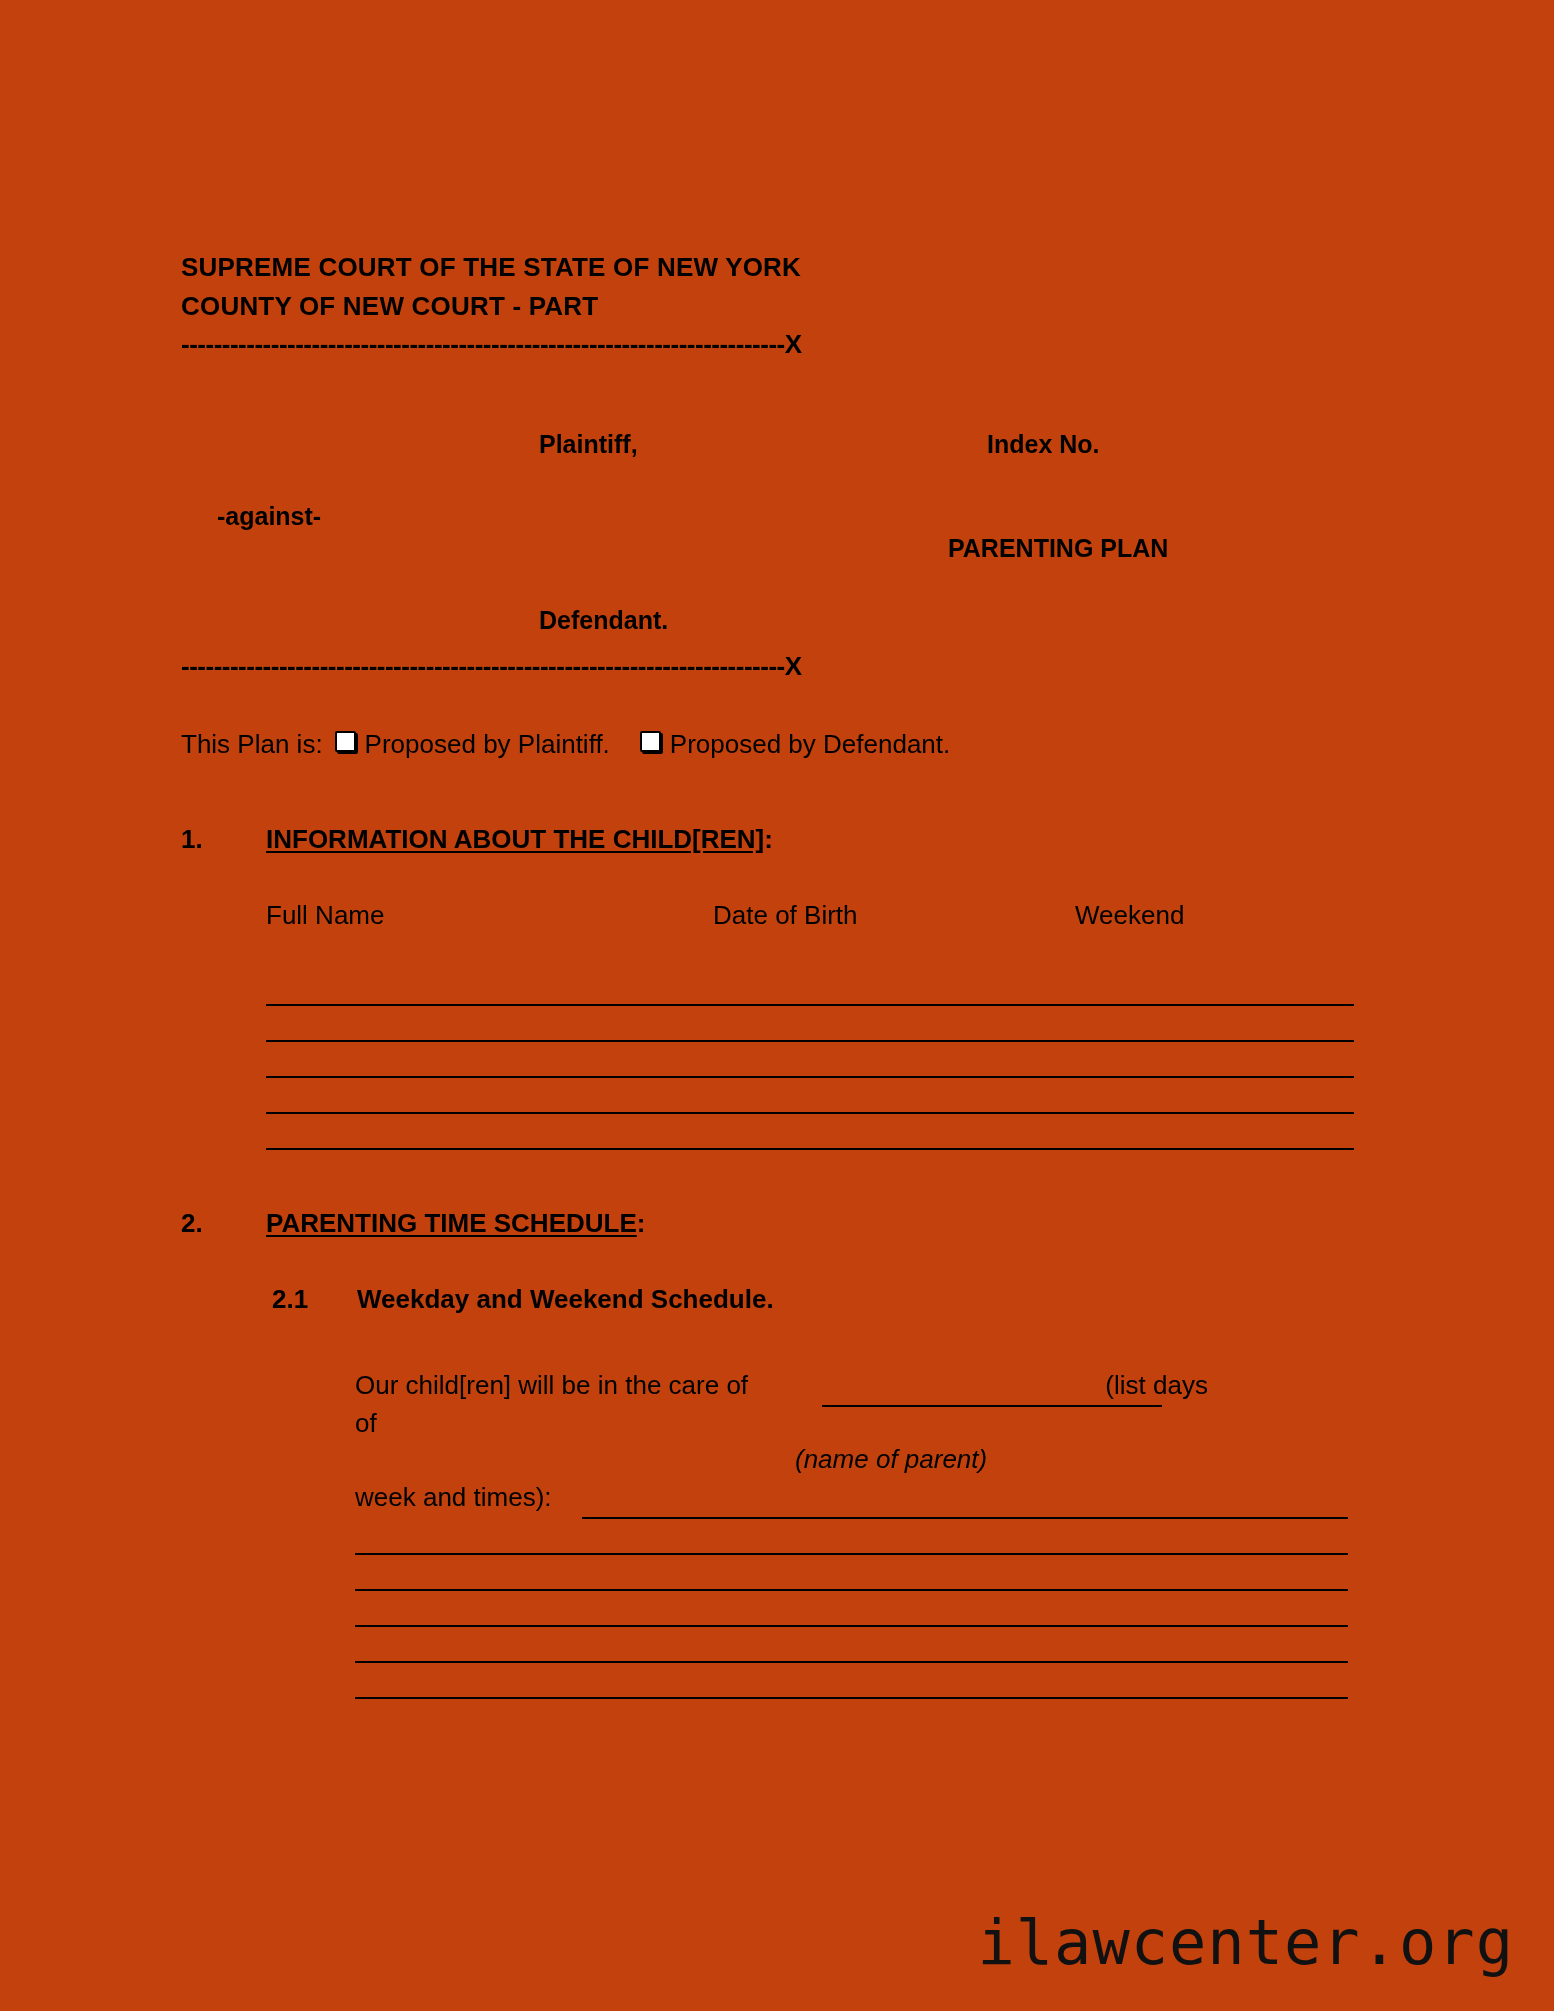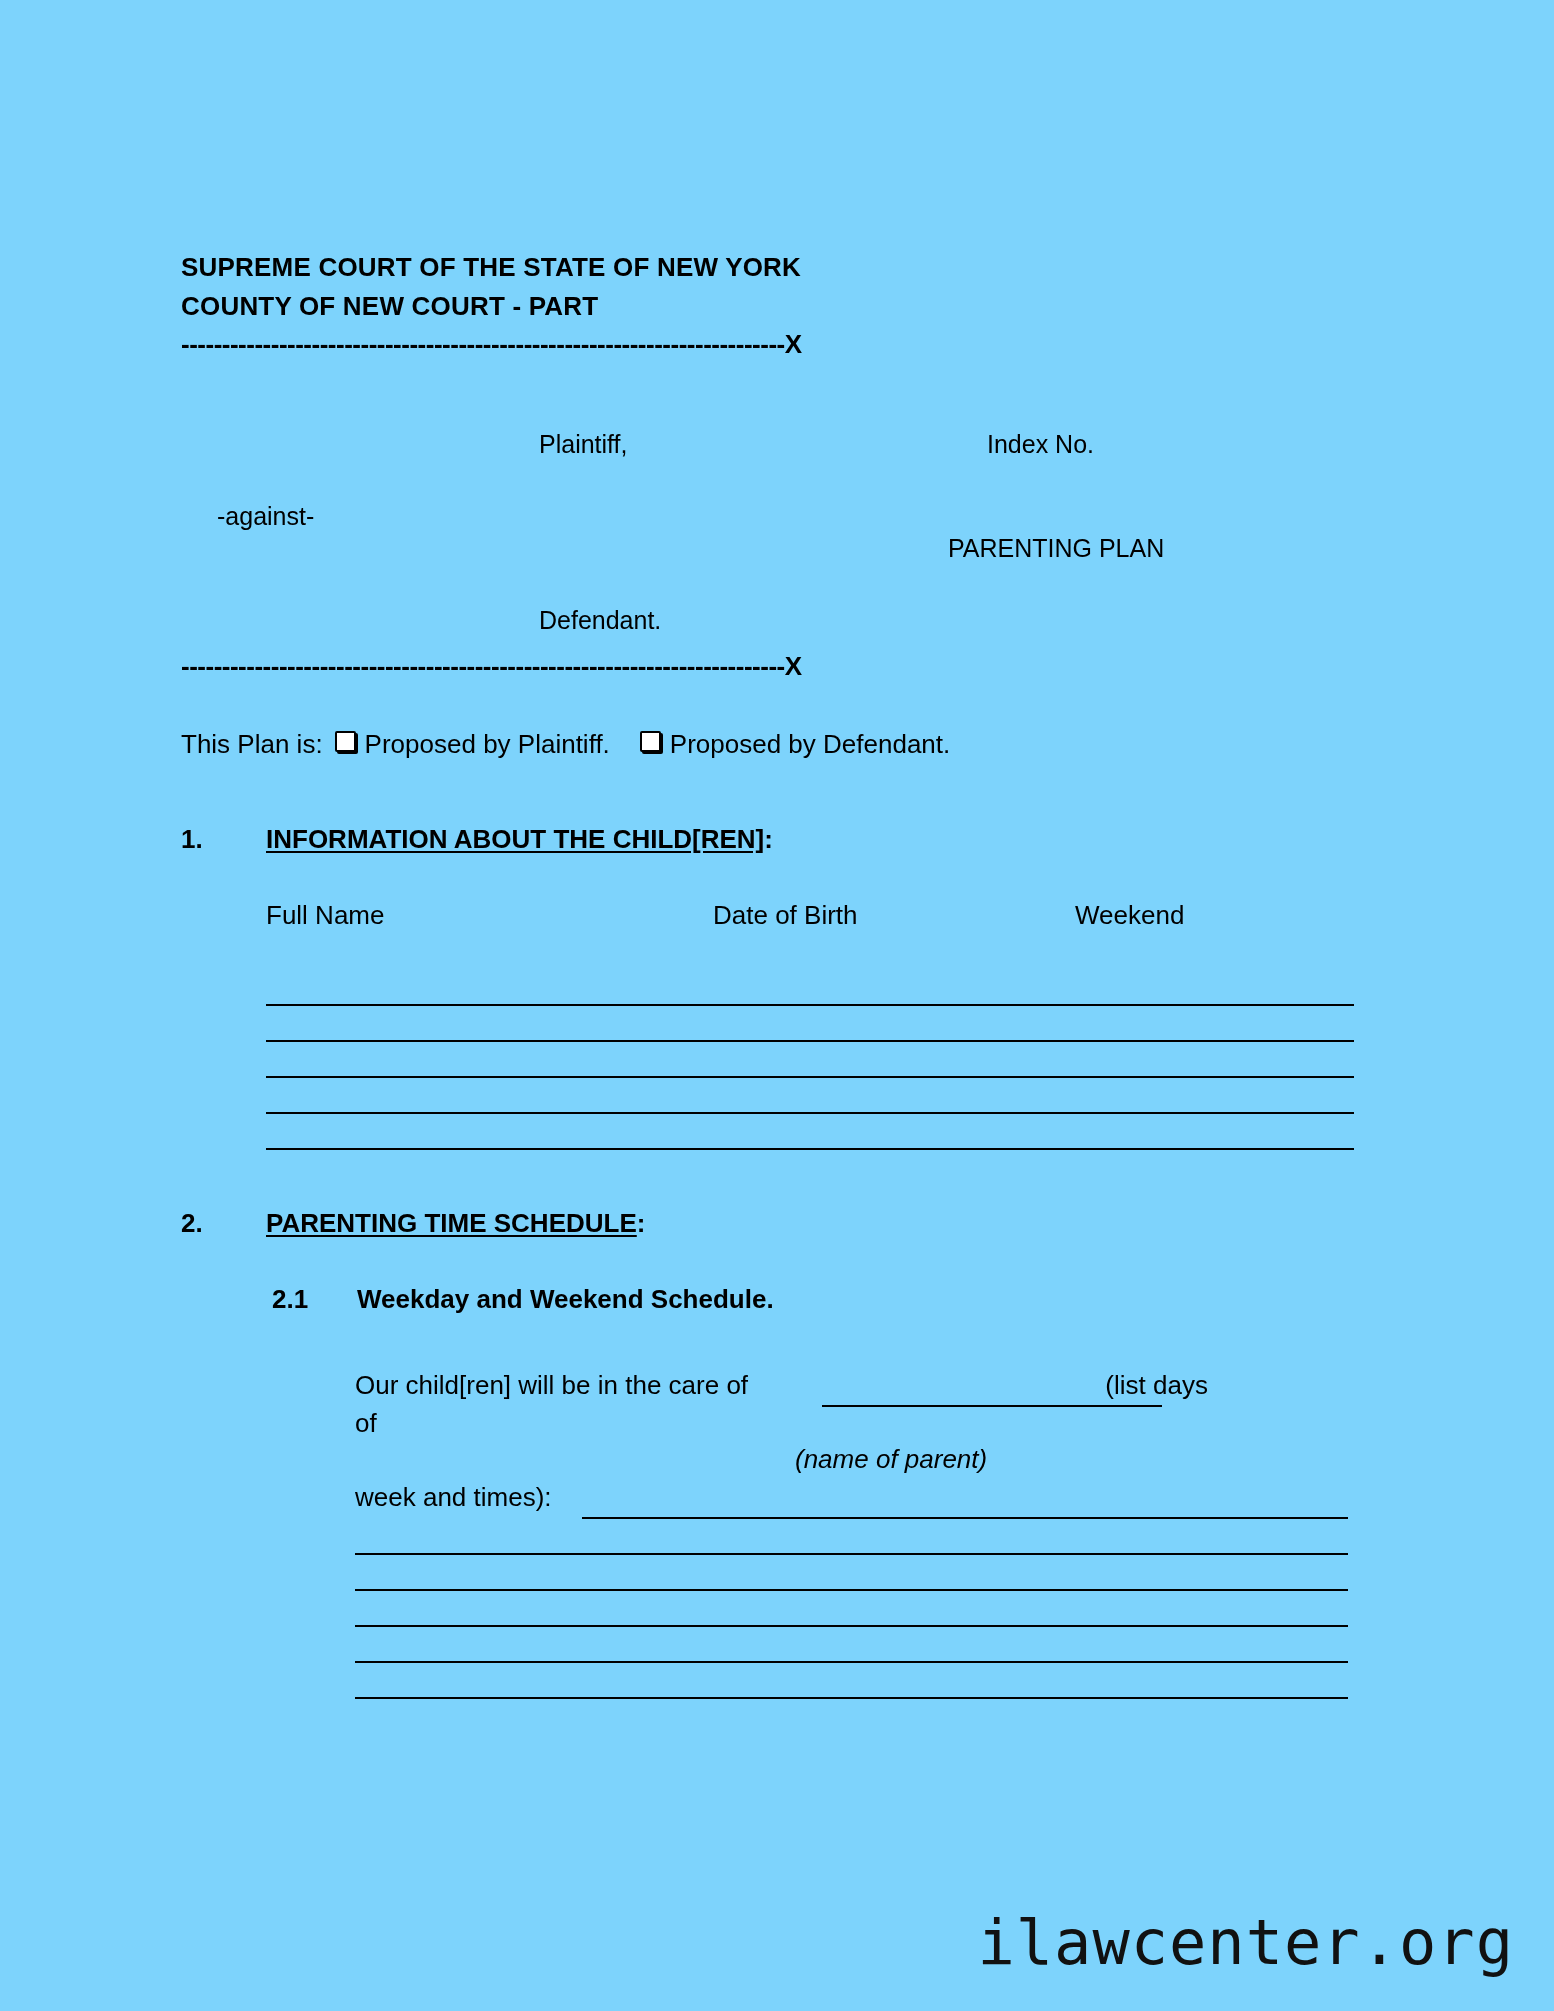--- a/index.html
+++ b/index.html
@@ -14,21 +14,21 @@
     font-family: "Liberation Sans", sans-serif;
     color: #000000;
     overflow: hidden;
   }
 
   .page {
     position: absolute;
     left: 0; top: 0;
     width: 1554px;
     height: 2011px;
-    background: #7dd3fc;
+    background: #c2410c;
   }
 
   
   .caption {
     position: absolute;
     left: 181px;
     top: 248px;
     width: 1200px;
   }
   .caption-line {
@@ -53,21 +53,21 @@
     position: absolute;
     left: 181px;
     top: 430px;
     width: 1200px;
     height: 250px;
   }
   .party-row {
     position: absolute;
     white-space: nowrap;
     font-size: 25px;
-    font-weight: normal;
+    font-weight: bold;
   }
   .p-plaintiff { left: 358px; top: 0px; }
   .p-indexno   { left: 806px; top: 0px; }
   .p-against   { left: 36px;  top: 72px; }
   .p-plantitle { left: 767px; top: 104px; }
   .p-defendant { left: 358px; top: 176px; }
 
   .rule-dashes-2 {
     position: absolute;
     left: 181px;

